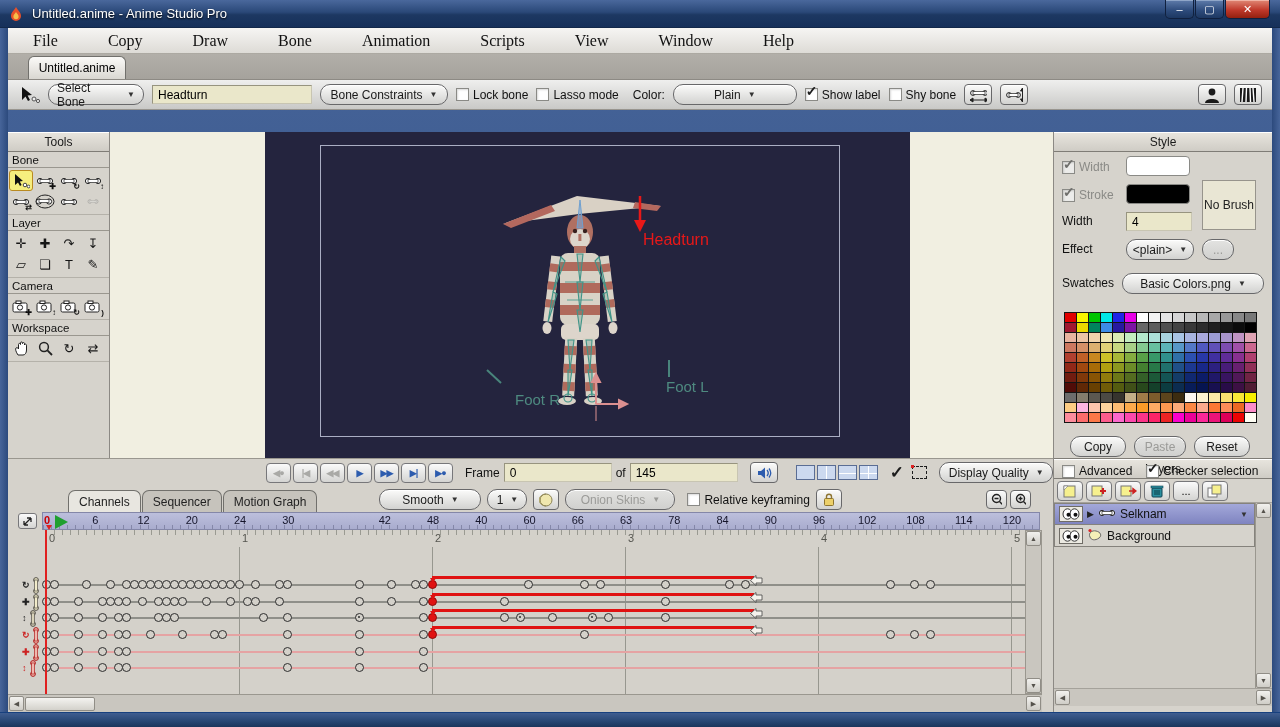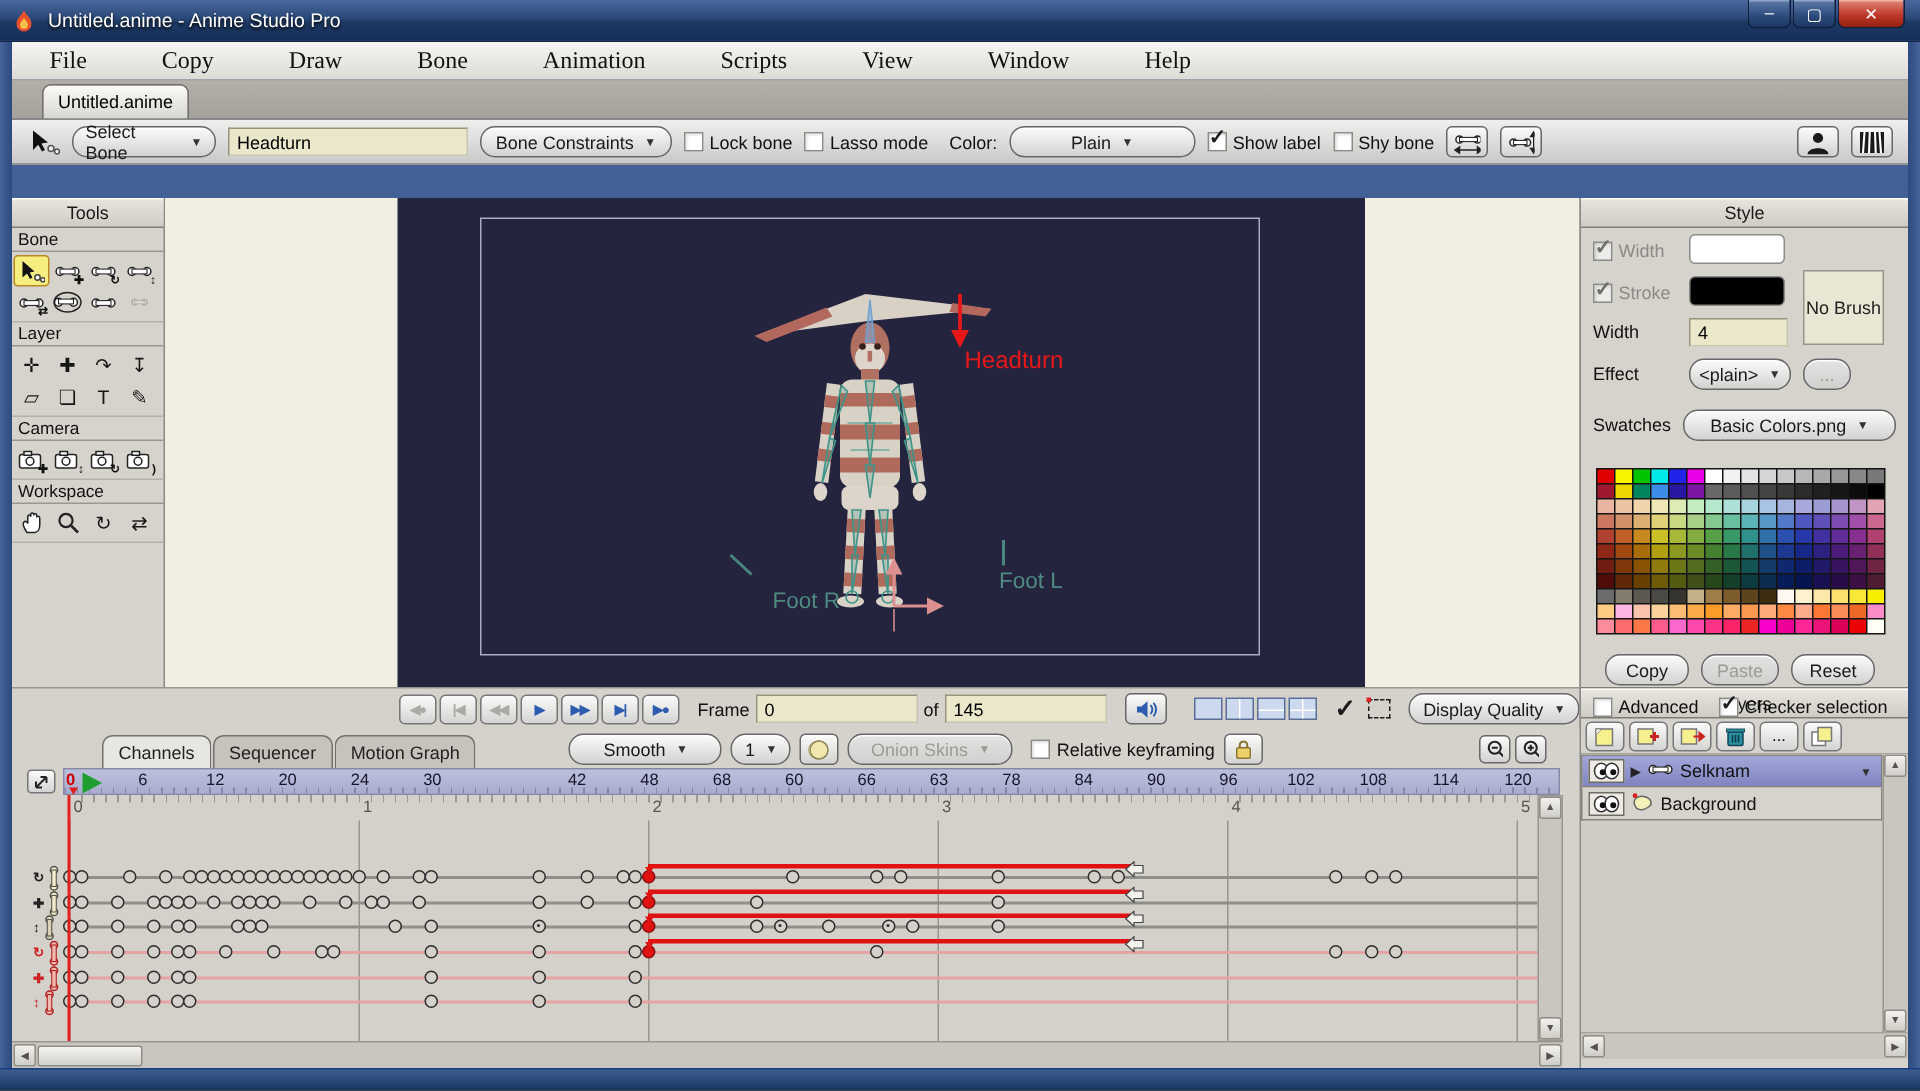--- a/index.html
+++ b/index.html
@@ -902,21 +902,21 @@
         <div class="ticks"></div>
       <span class="ruler-num red" style="left: -8px;">0</span>
           <span class="ruler-num" style="left: 40.252px;">6</span>
           <span class="ruler-num" style="left: 88.504px;">12</span>
           <span class="ruler-num" style="left: 136.756px;">20</span>
           <span class="ruler-num" style="left: 185.008px;">24</span>
           <span class="ruler-num" style="left: 233.26px;">30</span>
           <span class="ruler-num" style="left: 281.512px; margin-top: 24px;">36</span>
           <span class="ruler-num" style="left: 329.764px;">42</span>
           <span class="ruler-num" style="left: 378.016px;">48</span>
-          <span class="ruler-num" style="left: 426.268px;">68</span>
+          <span class="ruler-num" style="left: 426.268px;">40</span>
           <span class="ruler-num" style="left: 474.52px;">60</span>
           <span class="ruler-num" style="left: 522.772px;">66</span>
           <span class="ruler-num" style="left: 571.024px;">63</span>
           <span class="ruler-num" style="left: 619.276px;">78</span>
           <span class="ruler-num" style="left: 667.528px;">84</span>
           <span class="ruler-num" style="left: 715.78px;">90</span>
           <span class="ruler-num" style="left: 764.032px;">96</span>
           <span class="ruler-num" style="left: 812.284px;">102</span>
           <span class="ruler-num" style="left: 860.536px;">108</span>
           <span class="ruler-num" style="left: 908.788px;">114</span>

